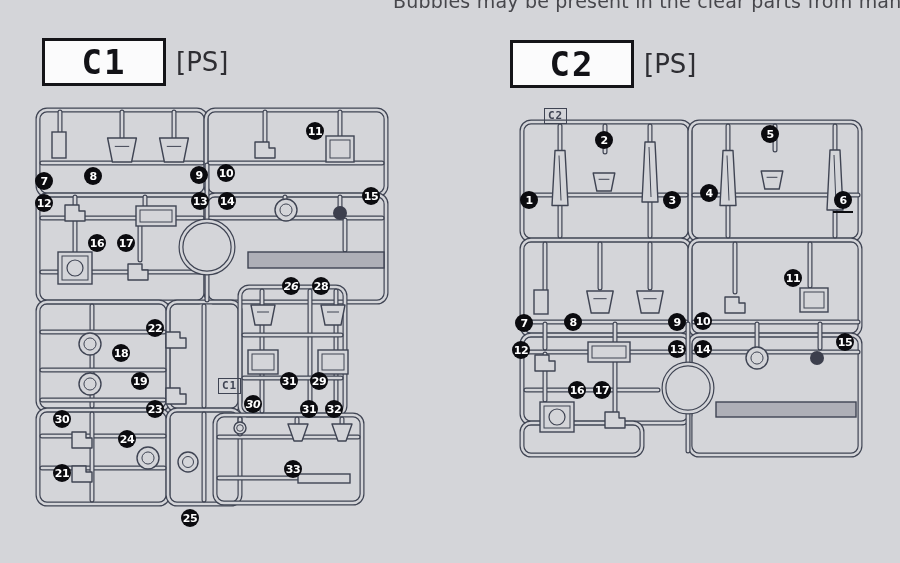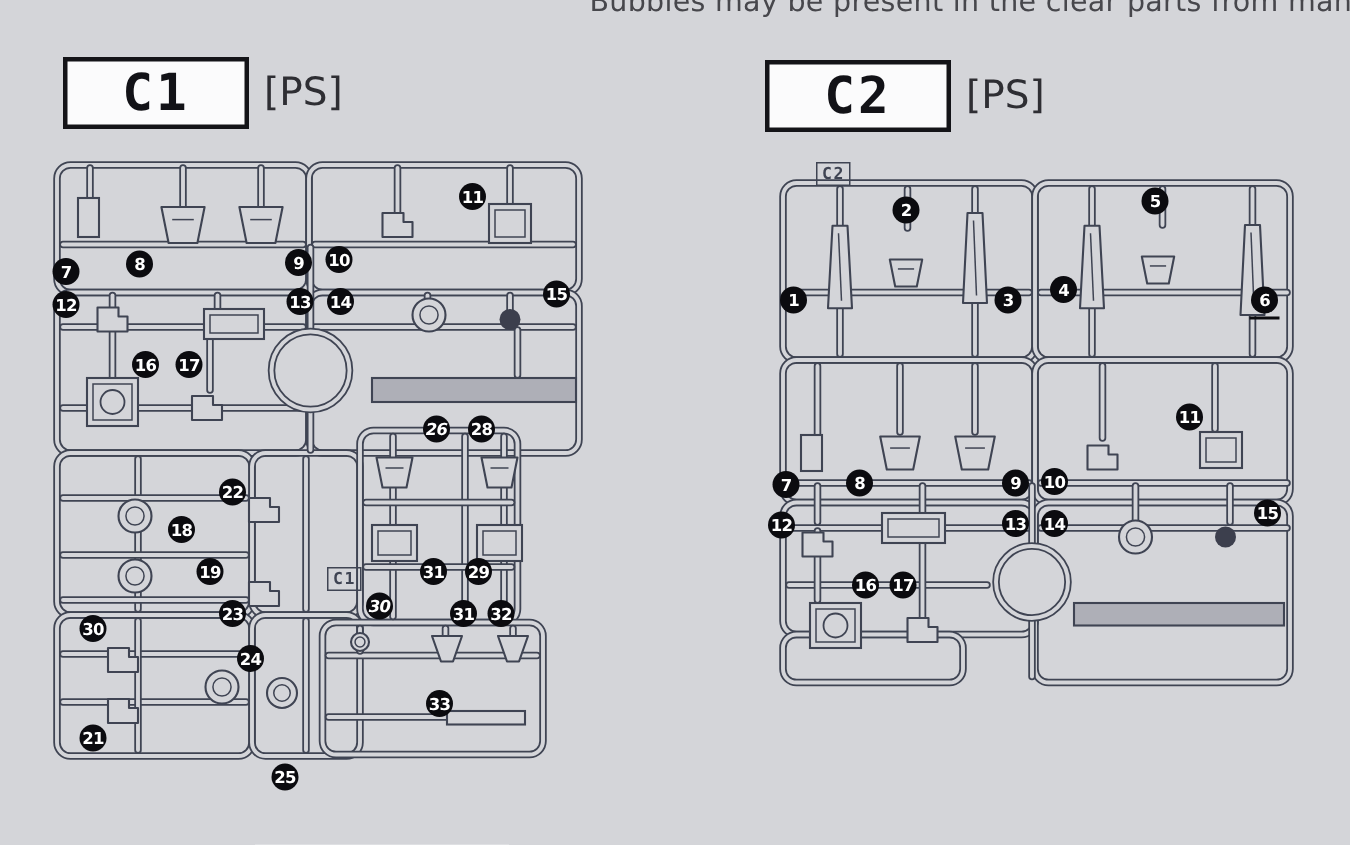--- a/index.html
+++ b/index.html
@@ -353,24 +353,24 @@
       <div class="callout" style="left: 306px; top: 122px;">11</div>
       <div class="callout" style="left: 35px; top: 194px;">12</div>
       <div class="callout" style="left: 191px; top: 192px;">13</div>
       <div class="callout" style="left: 218px; top: 192px;">14</div>
       <div class="callout" style="left: 362px; top: 187px;">15</div>
       <div class="callout" style="left: 88px; top: 234px;">16</div>
       <div class="callout" style="left: 117px; top: 234px;">17</div>
       <div class="callout" style="left: 112px; top: 344px;">18</div>
       <div class="callout" style="left: 131px; top: 372px;">19</div>
       <div class="callout" style="left: 53px; top: 410px;">30</div>
-      <div class="callout" style="left: 53px; top: 483px;">21</div>
+      <div class="callout" style="left: 53px; top: 464px;">21</div>
       <div class="callout" style="left: 146px; top: 319px;">22</div>
       <div class="callout" style="left: 146px; top: 400px;">23</div>
-      <div class="callout" style="left: 118px; top: 430px; margin-left: 40px;">24</div>
+      <div class="callout" style="left: 118px; top: 430px;">24</div>
       <div class="callout" style="left: 181px; top: 509px;">25</div>
       <div class="callout" style="left: 282px; top: 277px; font-style: italic;">26</div>
       <div class="callout" style="left: 280px; top: 372px;">31</div>
       <div class="callout" style="left: 312px; top: 277px; text-align: center;">28</div>
       <div class="callout" style="left: 310px; top: 372px;">29</div>
       <div class="callout" style="left: 244px; top: 395px; font-style: italic;">30</div>
       <div class="callout" style="left: 300px; top: 400px;">31</div>
       <div class="callout" style="left: 325px; top: 400px;">32</div>
       <div class="callout" style="left: 284px; top: 460px;">33</div>
       <div class="callout" style="left: 520px; top: 191px;">1</div>

